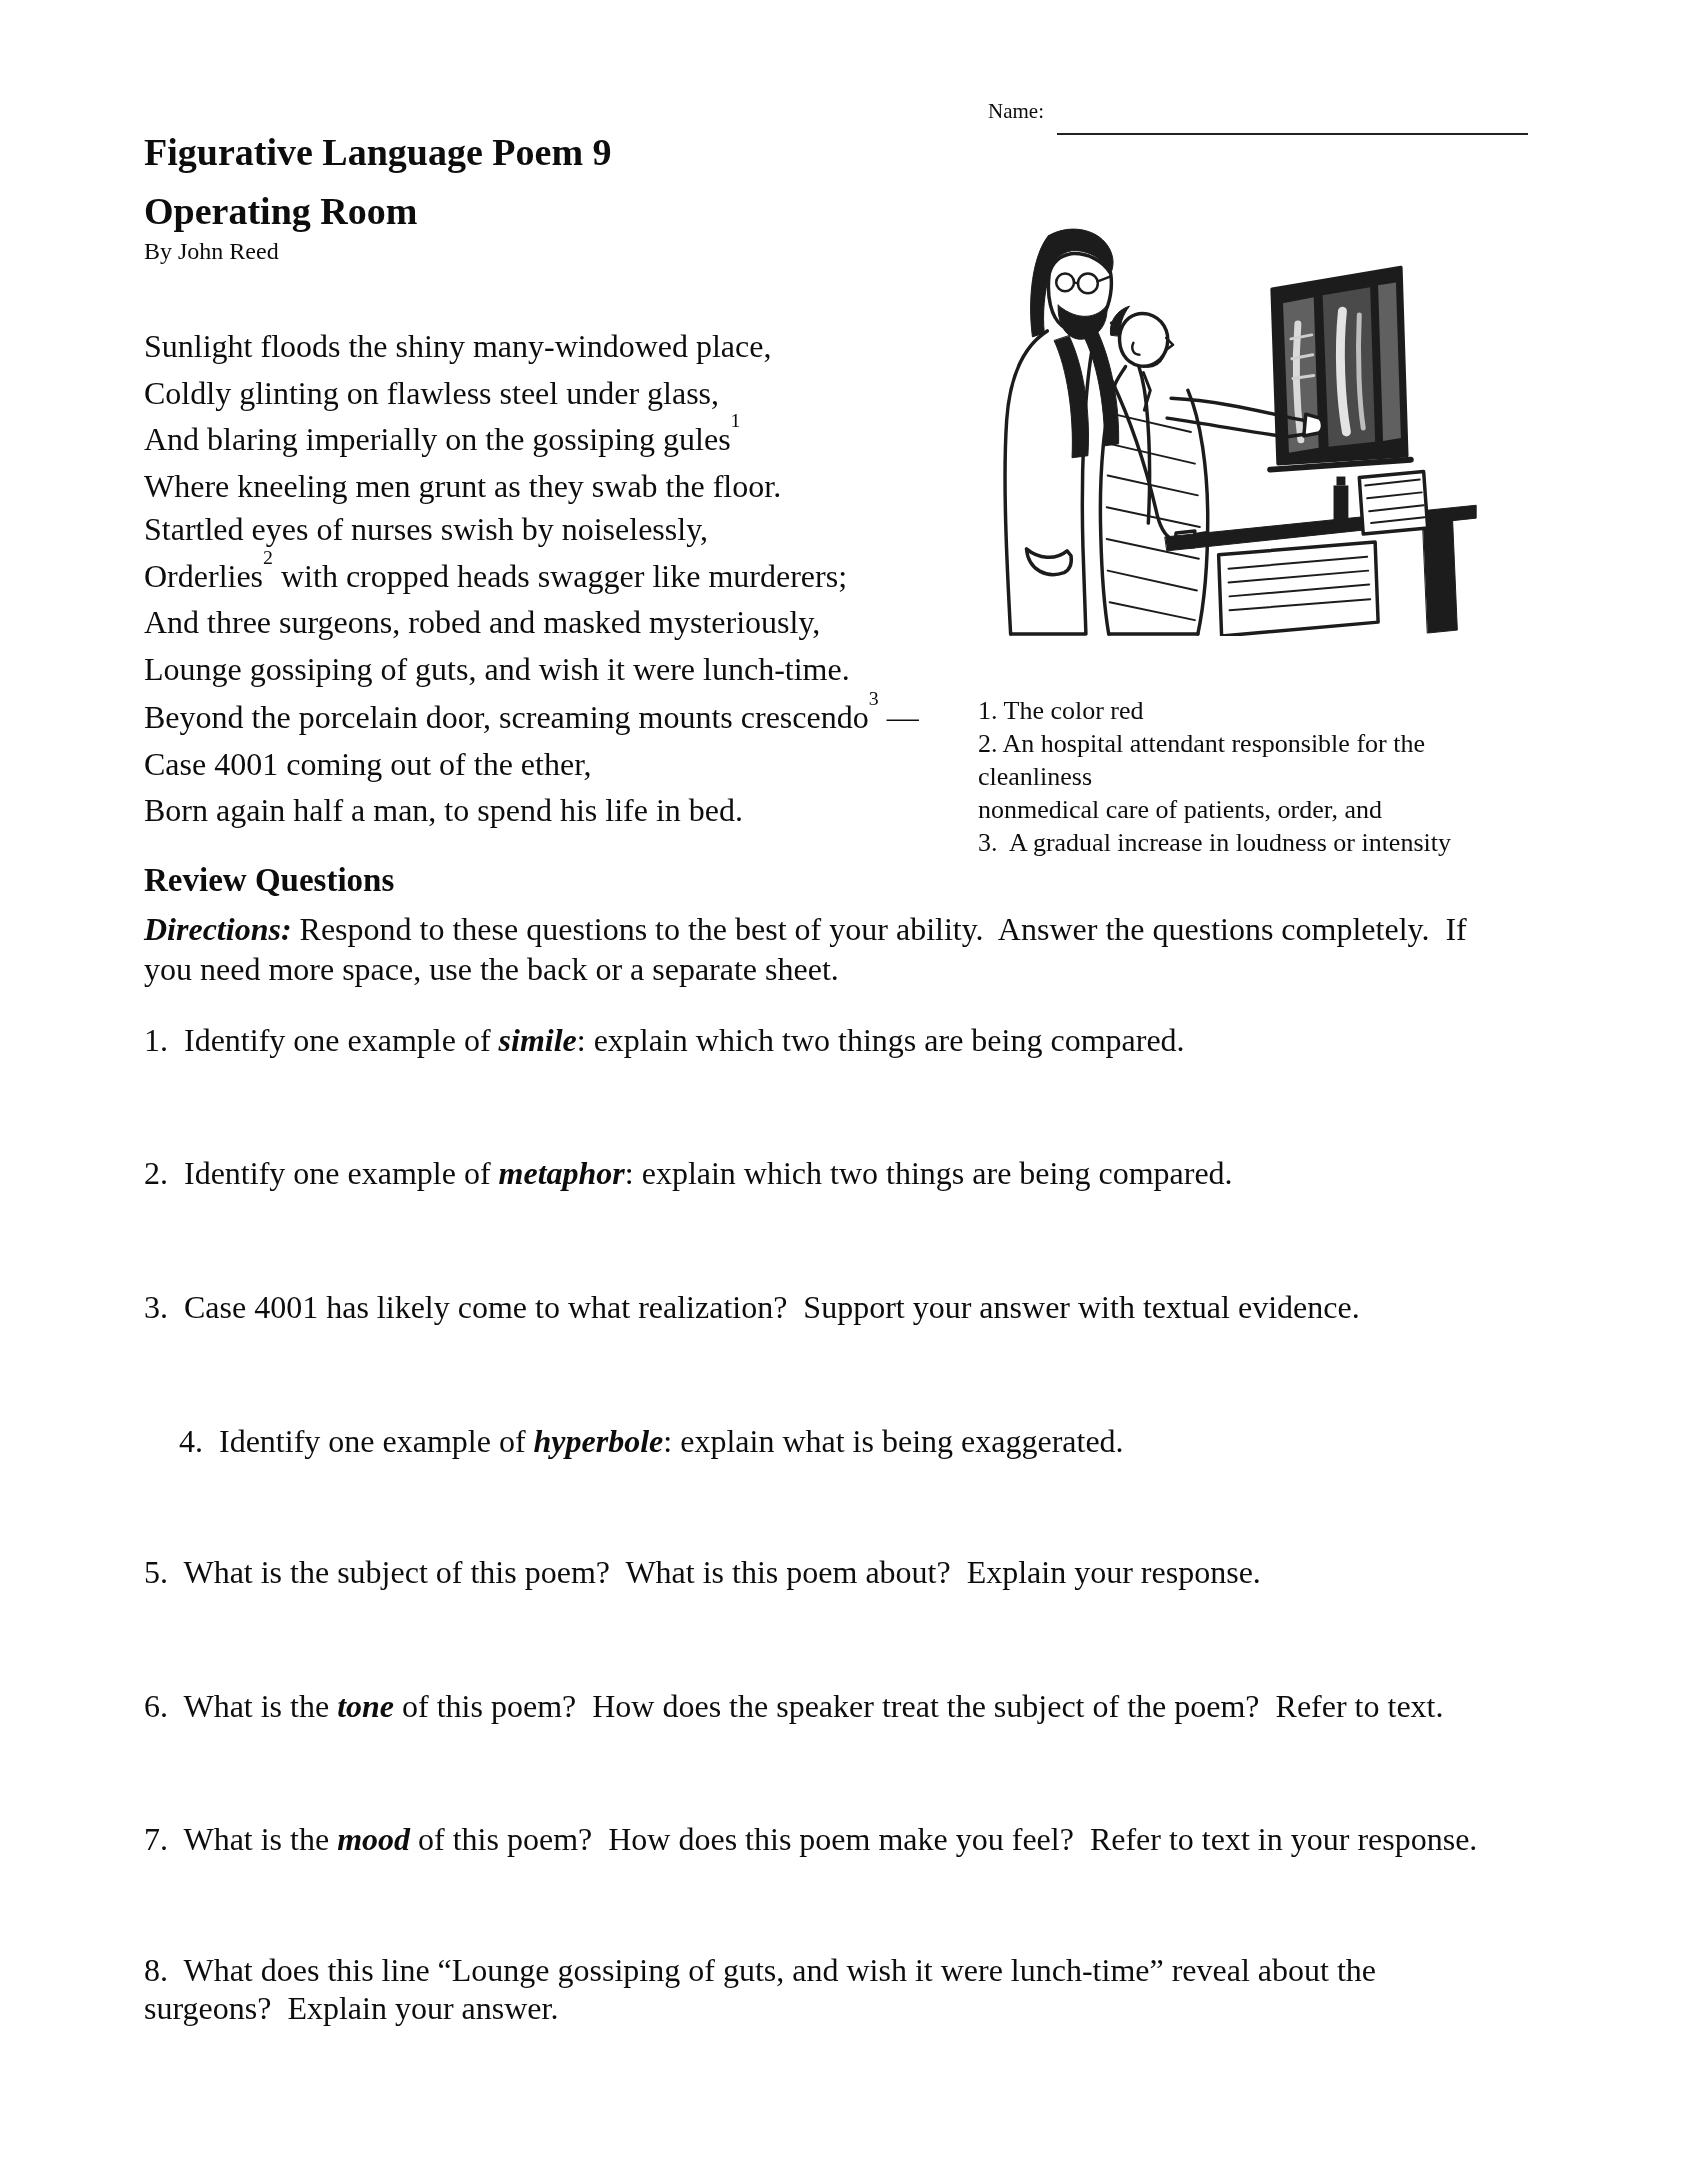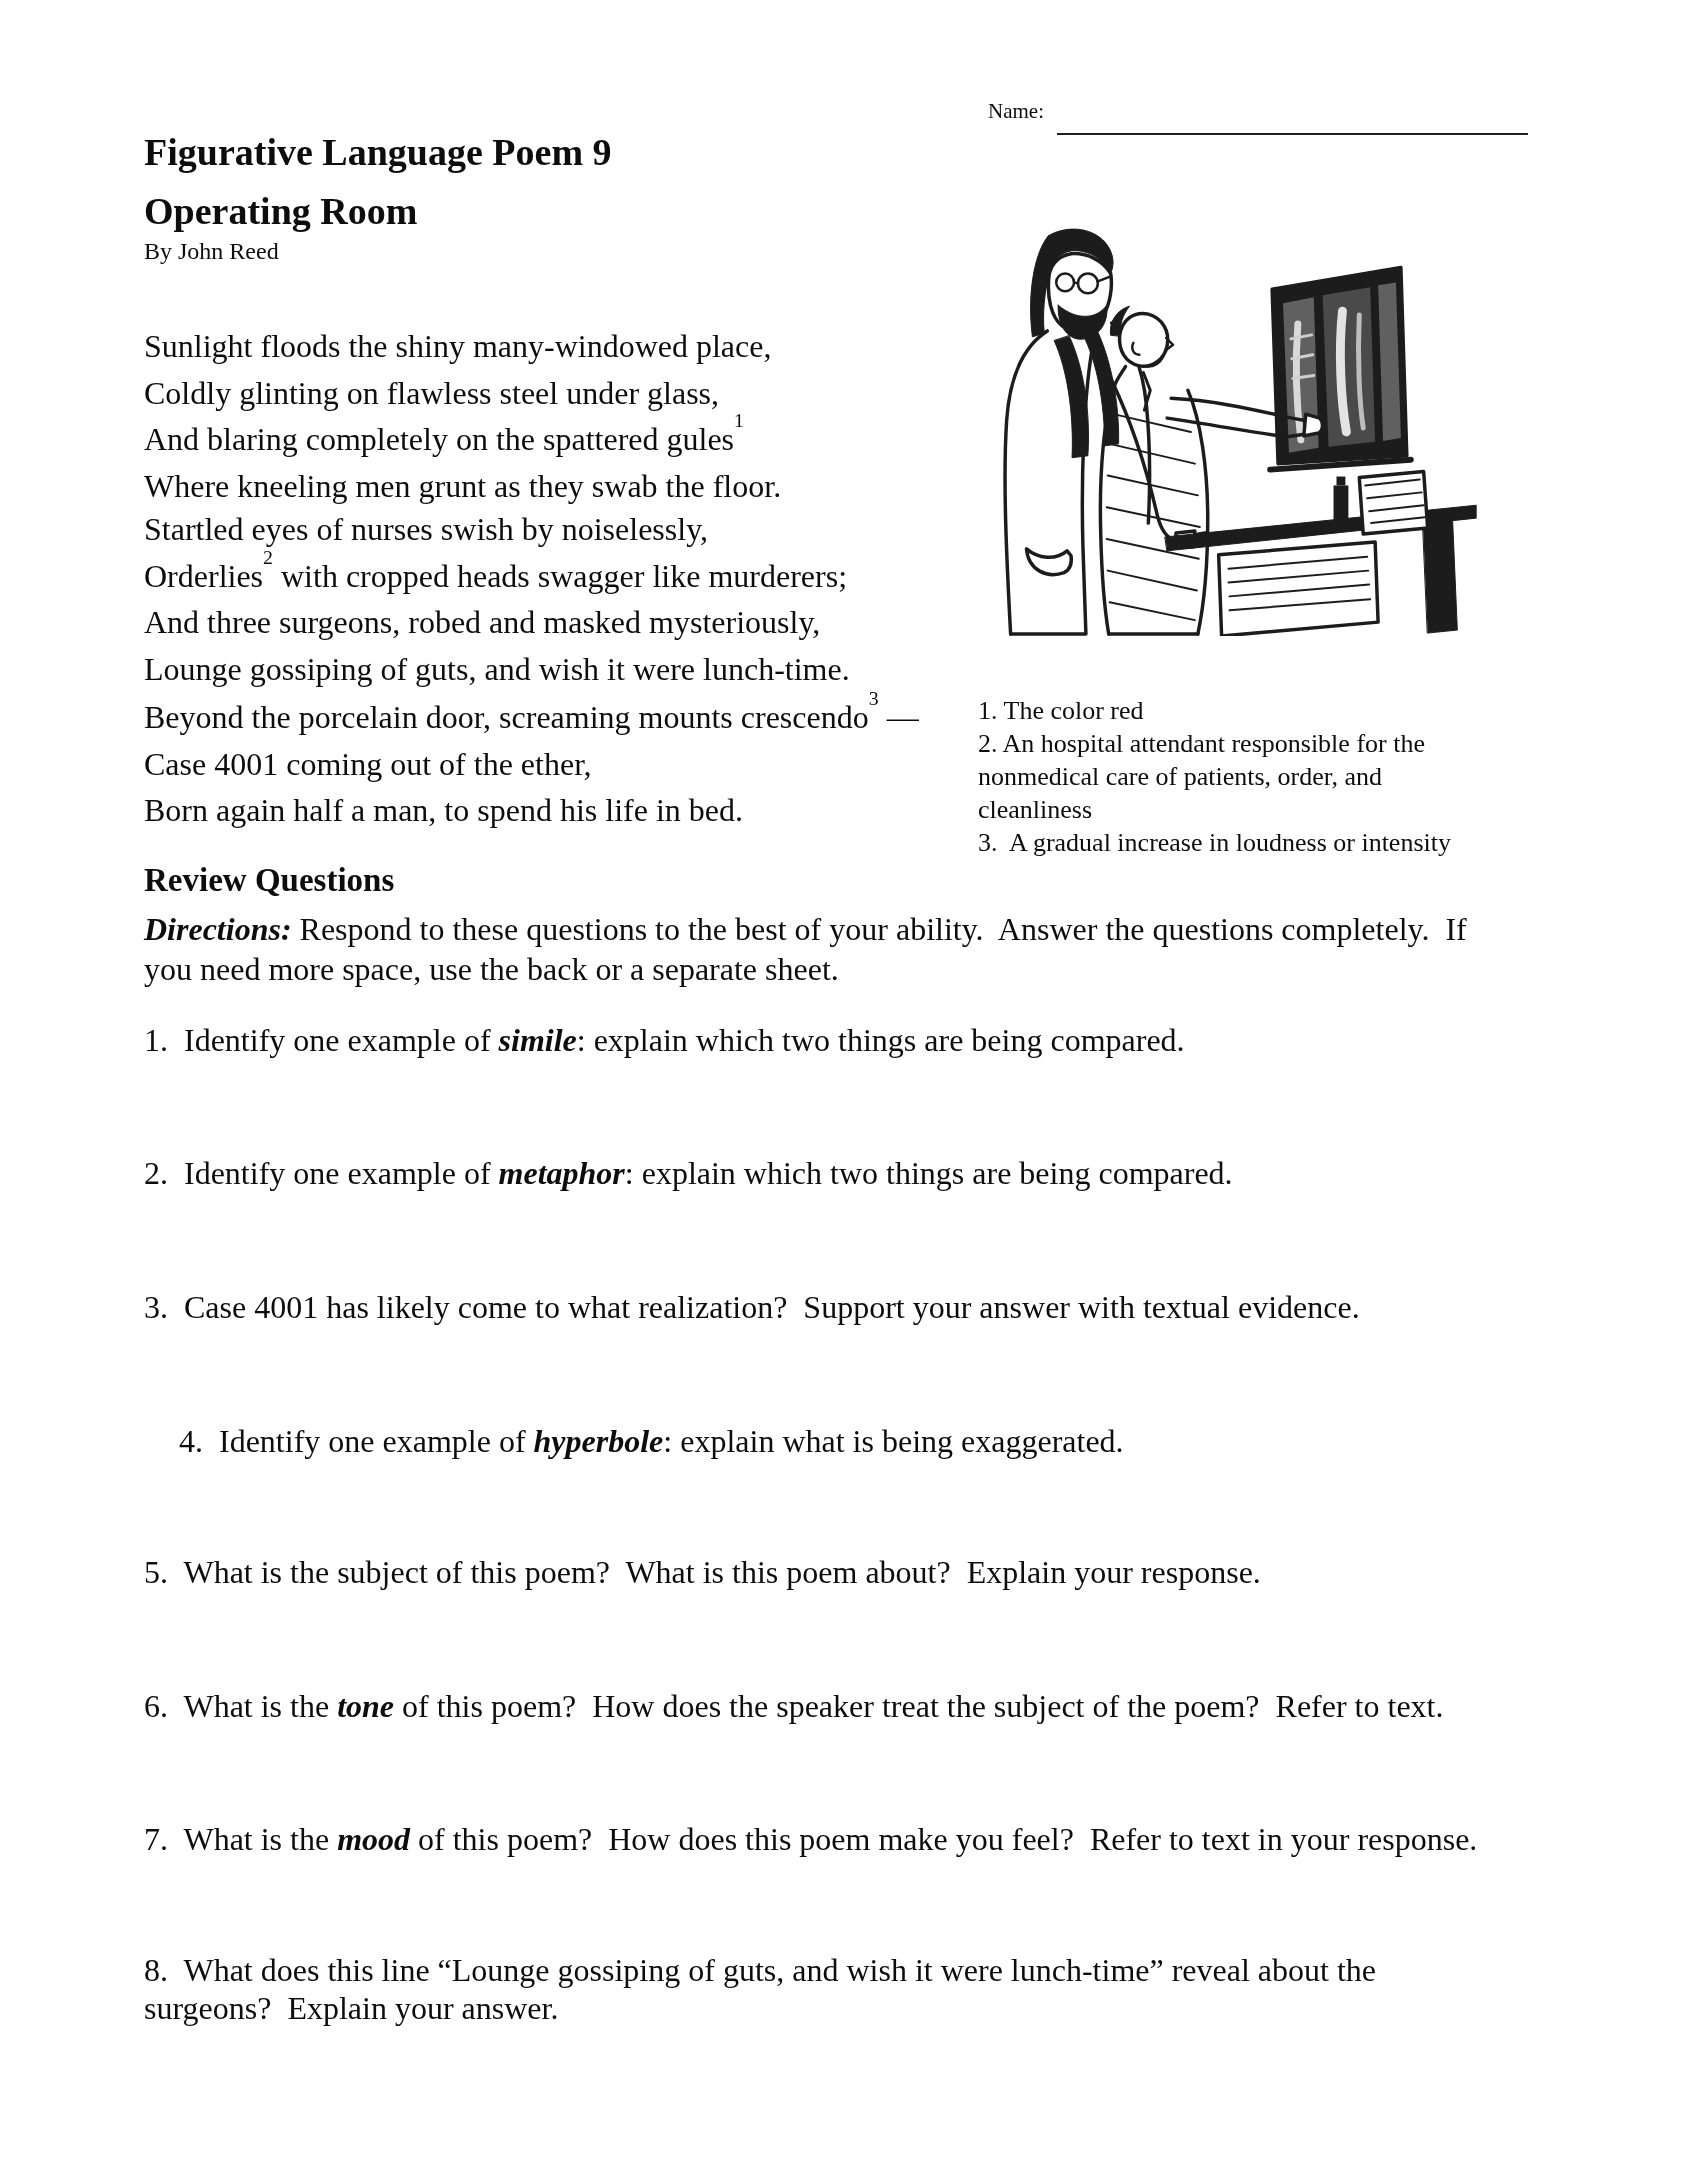--- a/index.html
+++ b/index.html
@@ -29,42 +29,42 @@
 <div class="abs name-label pre" style="left:988px;top:99px;">Name:</div>
 <div class="abs name-rule" style="left:1057px;top:101px;width:471px;"></div>
 
 <div class="abs doc-title pre" style="left:144px;top:130px;">Figurative Language Poem 9</div>
 <div class="abs poem-title pre" style="left:144px;top:189px;">Operating Room</div>
 <div class="abs byline pre" style="left:144px;top:238px;">By John Reed</div>
 
 <div class="abs body-text" style="left:144px;top:319px;">
   <div class="pline"><span>Sunlight floods the shiny many-windowed place,</span><sup class="note"></sup><span></span></div>
   <div class="pline"><span>Coldly glinting on flawless steel under glass,</span><sup class="note"></sup><span></span></div>
-  <div class="pline"><span>And blaring completely on the spattered gules</span><sup class="note">1</sup><span></span></div>
+  <div class="pline"><span>And blaring imperially on the gossiping gules</span><sup class="note">1</sup><span></span></div>
   <div class="pline"><span>Where kneeling men grunt as they swab the floor.</span><sup class="note"></sup><span></span></div>
 </div>
 
 <div class="abs body-text" style="left:144px;top:502px;">
   <div class="pline"><span>Startled eyes of nurses swish by noiselessly,</span><sup class="note"></sup><span></span></div>
   <div class="pline"><span>Orderlies</span><sup class="note">2</sup><span> with cropped heads swagger like murderers;</span></div>
   <div class="pline"><span>And three surgeons, robed and masked mysteriously,</span><sup class="note"></sup><span></span></div>
   <div class="pline"><span>Lounge gossiping of guts, and wish it were lunch-time.</span><sup class="note"></sup><span></span></div>
 </div>
 
 <div class="abs body-text" style="left:144px;top:690px;">
   <div class="pline"><span>Beyond the porcelain door, screaming mounts crescendo</span><sup class="note">3</sup><span> —</span></div>
   <div class="pline"><span>Case 4001 coming out of the ether,</span><sup class="note"></sup><span></span></div>
   <div class="pline"><span>Born again half a man, to spend his life in bed.</span><sup class="note"></sup><span></span></div>
 </div>
 
 <div class="abs fn-text" style="left:978px;top:694px;">
   <div class="pline">1. The color red</div>
   <div class="pline">2. An hospital attendant responsible for the</div>
+  <div class="pline">cleanliness</div>
   <div class="pline">nonmedical care of patients, order, and</div>
-  <div class="pline">cleanliness</div>
   <div class="pline">3.  A gradual increase in loudness or intensity</div>
 </div>
 
 <div class="abs" style="left:965px;top:220px;width:535px;height:416px;">
   <svg width="535" height="416" viewBox="0 0 540 420" xmlns="http://www.w3.org/2000/svg">
     <g stroke="#1c1c1c" stroke-width="3.5" fill="none" stroke-linecap="round" stroke-linejoin="round">
 
       <polygon points="310,70 440,48 446,238 316,246" fill="#1c1c1c" stroke="#1c1c1c"></polygon>
       <polygon points="321,84 352,78 357,230 327,235" fill="#606060" stroke="none"></polygon>
       <polygon points="361,76 409,68 414,224 367,229" fill="#4a4a4a" stroke="none"></polygon>

